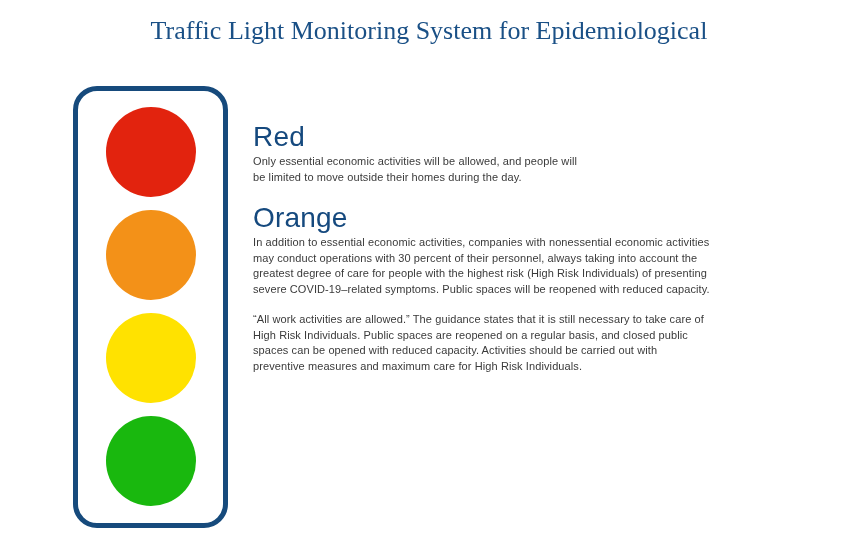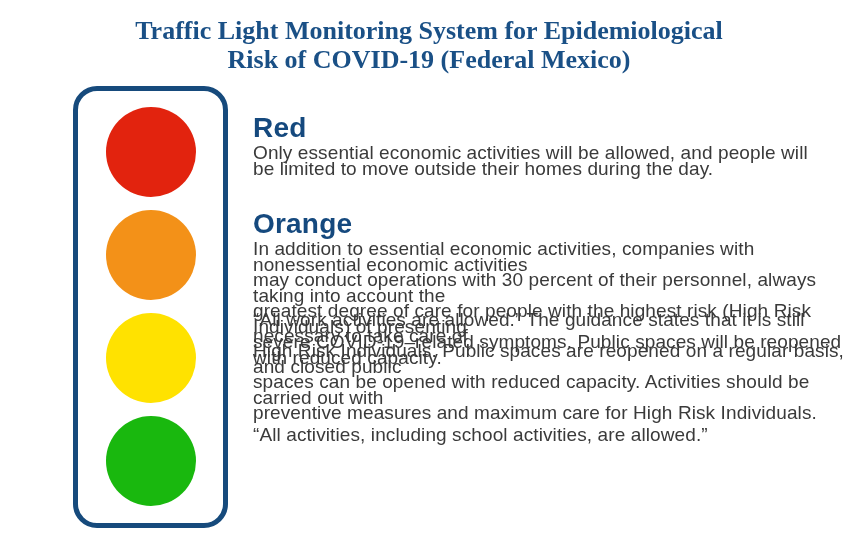--- a/index.html
+++ b/index.html
@@ -12,21 +12,21 @@
   }
 
   
   .title {
     position: absolute;
     top: 16px;
     left: 0;
     width: 858px;
     text-align: center;
     font-family: "Liberation Serif", serif;
-    font-weight: bold;
+    font-weight: normal;
     font-size: 26px;
     line-height: 29px;
     color: #1a5086;
   }
 
   
   .traffic-light {
     position: absolute;
     left: 73px;
     top: 86px;
@@ -50,43 +50,43 @@
 
   
   .section {
     position: absolute;
     left: 253px;
     width: 600px;
   }
   .section h2 {
     font-size: 28px;
     line-height: 31px;
-    font-weight: bold;
+    font-weight: normal;
     color: #15497e;
     letter-spacing: 0.2px;
     margin-bottom: 2px;
+    margin-top: 9px;
   }
   .section p {
-    font-size: 19px;
+    font-size: 11px;
     line-height: 15.5px;
     color: #3a3a3a;
     white-space: pre-line;
     letter-spacing: 0.1px;
   }
   .section-red    { top: 112px; }
-  .section-orange { top: 208px; }
+  .section-orange { top: 193px; }
   .section-yellow { top: 312px; }
   .section-green  { top: 427px; }
 </style>
 </head>
 <body>
 
 <div class="title">
   <div>Traffic Light Monitoring System for Epidemiological</div>
-  <div>Risk of COVID-19 (Federal Mexico)</div>
 </div>
 
 <div class="traffic-light">
   <div class="light" style="background: rgb(226, 35, 14);"></div>
   <div class="light" style="background: rgb(243, 145, 24);"></div>
   <div class="light" style="background: rgb(255, 226, 0);"></div>
   <div class="light" style="background: rgb(25, 184, 14);"></div>
 </div>
 
 <div class="section section-red">
@@ -104,14 +104,13 @@
 </div>
 
 <div class="section section-yellow">
   <p>“All work activities are allowed.” The guidance states that it is still necessary to take care of
 High Risk Individuals. Public spaces are reopened on a regular basis, and closed public
 spaces can be opened with reduced capacity. Activities should be carried out with
 preventive measures and maximum care for High Risk Individuals.</p>
 </div>
 
 <div class="section section-green">
-  <p>“All activities, including school activities, are allowed.”</p>
 </div>
 
 </body></html>

